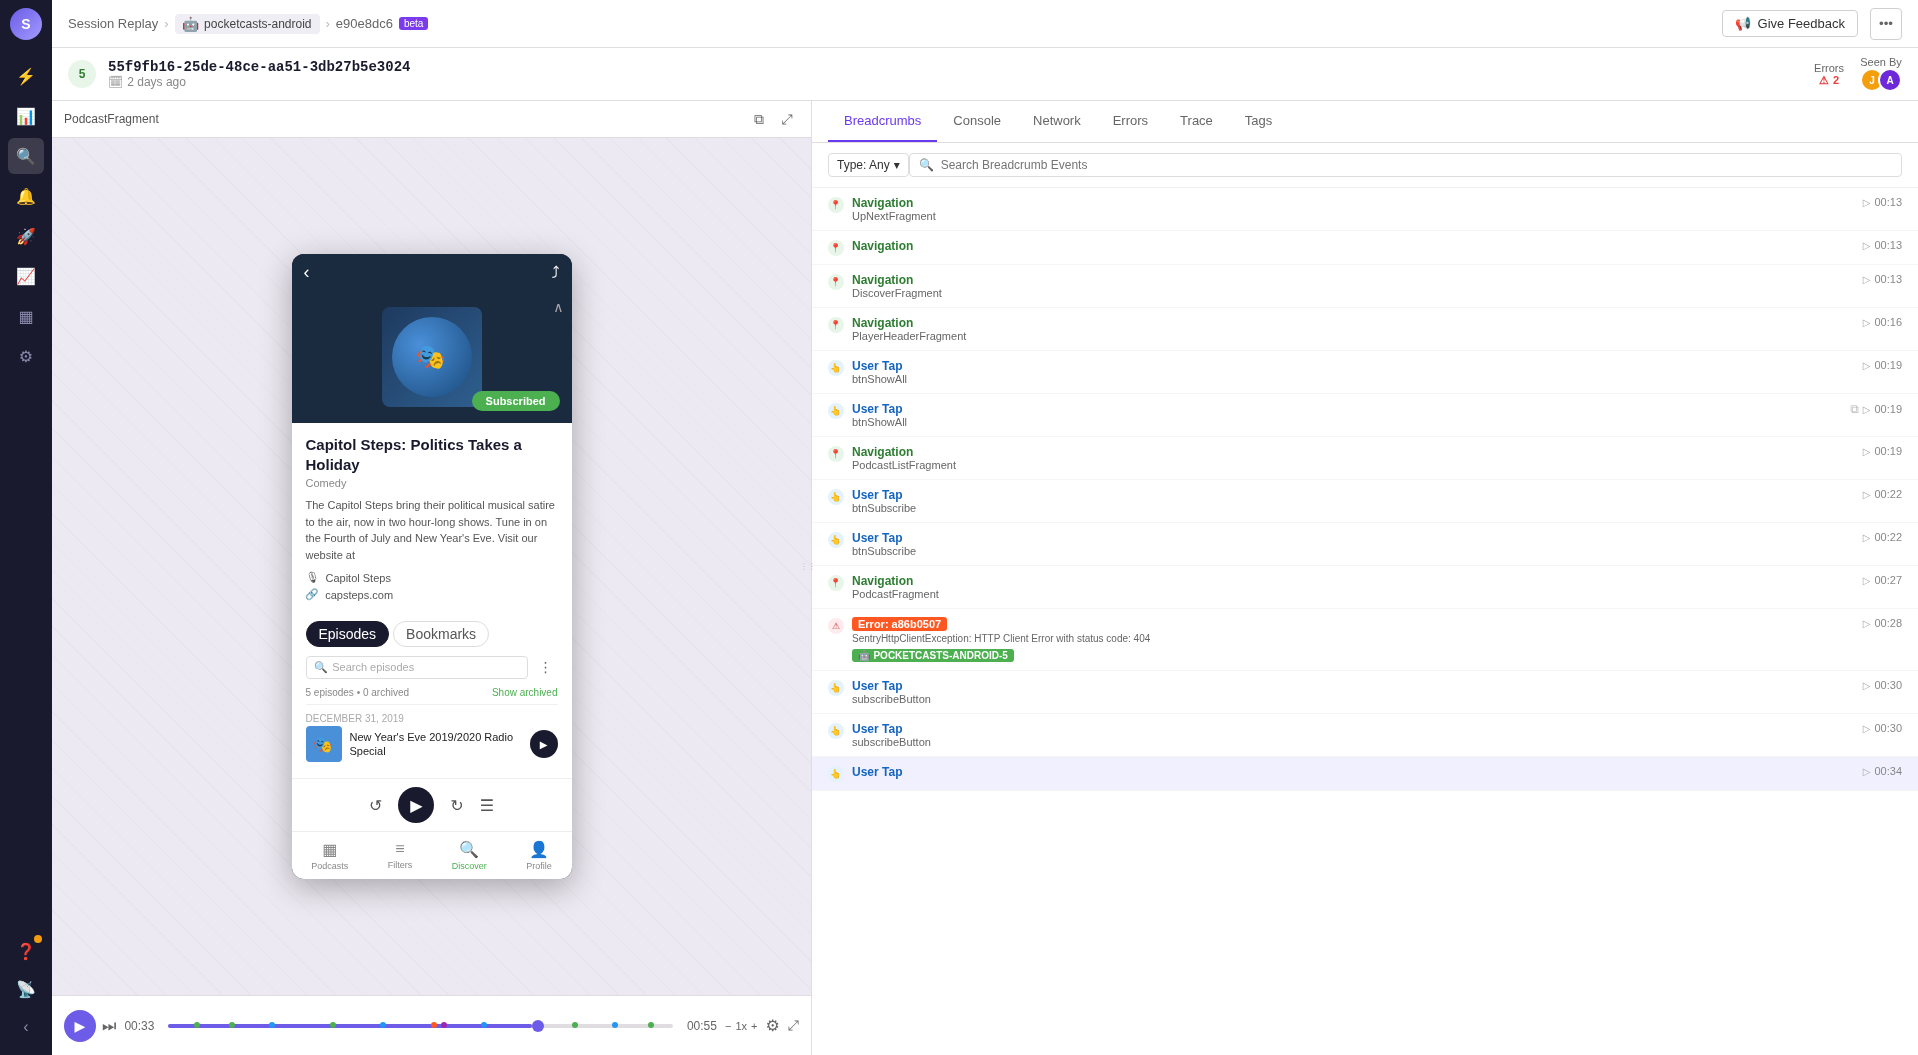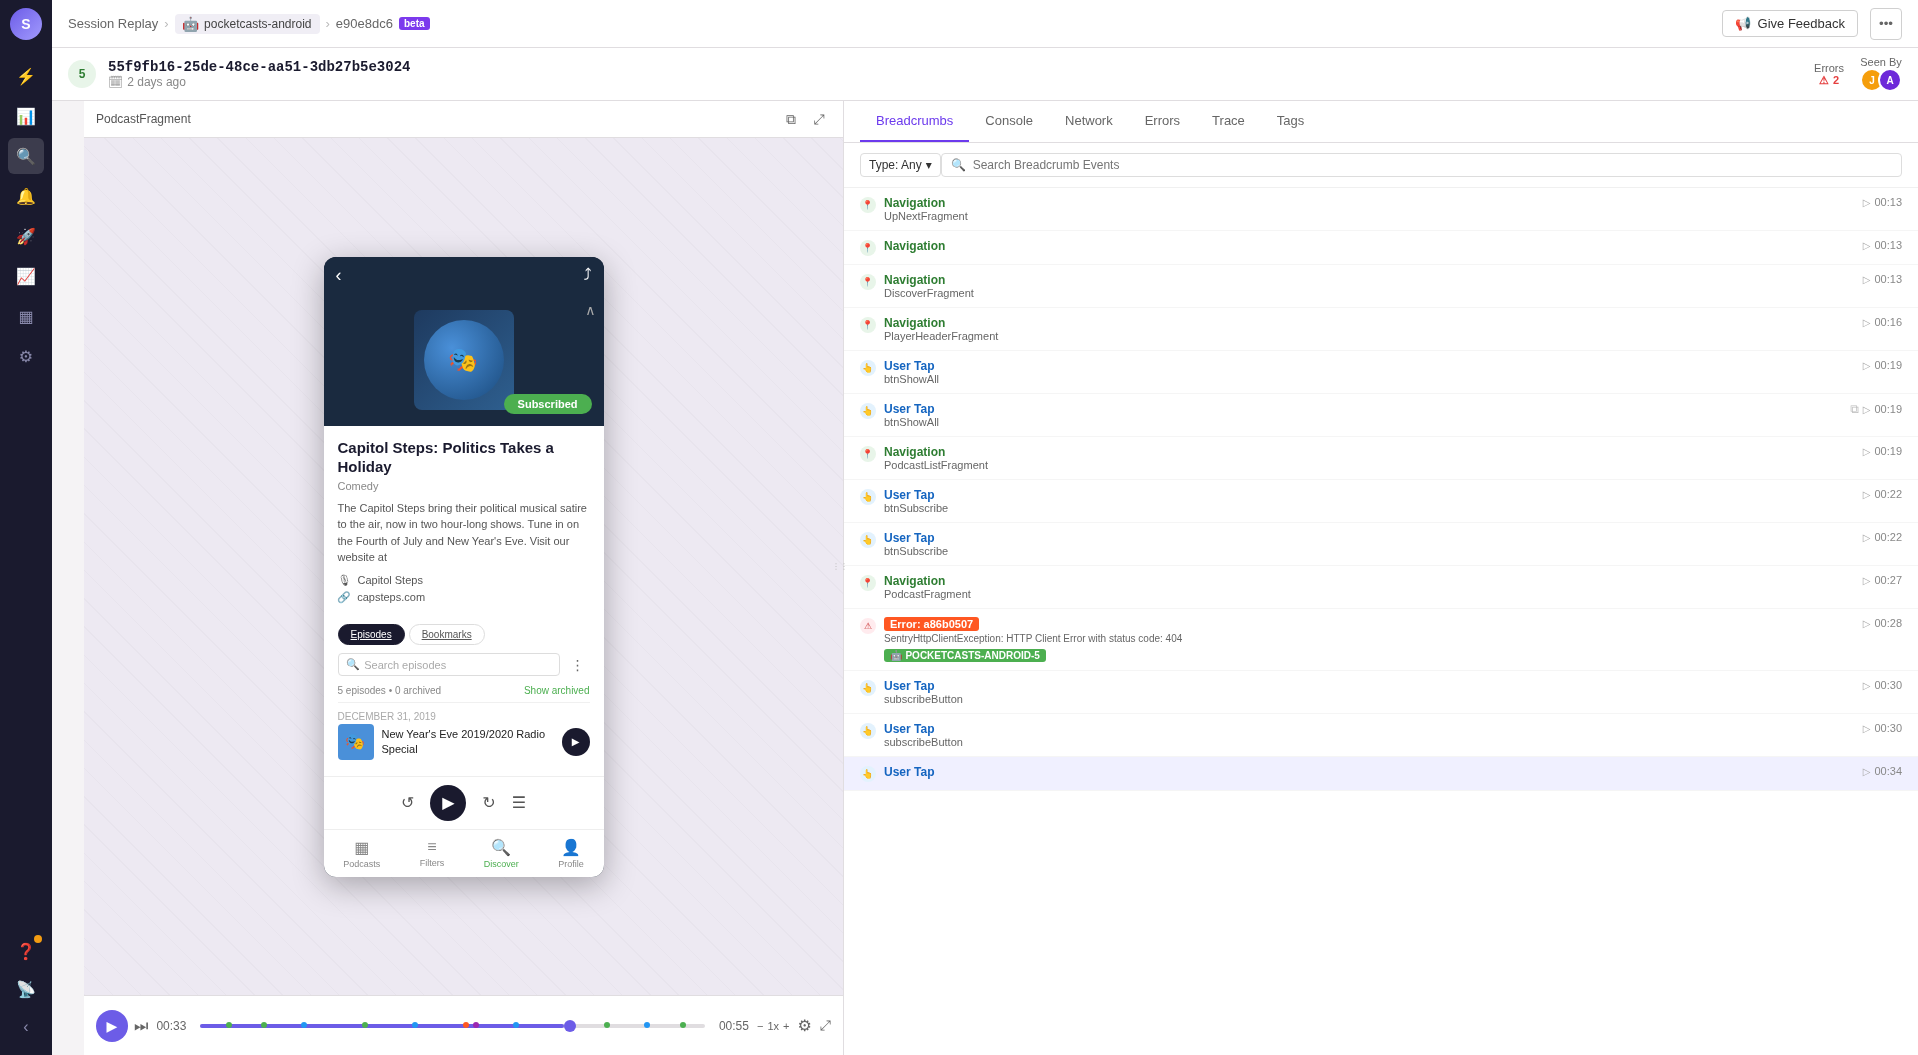--- a/index.html
+++ b/index.html
@@ -63,21 +63,21 @@
     .breadcrumb a { color: #666; text-decoration: none; }
     .breadcrumb-sep { color: #bbb; }
     .breadcrumb-repo {
       display: flex; align-items: center; gap: 4px;
       background: #f0eef5; padding: 2px 8px; border-radius: 4px;
       font-size: 12px; color: #444;
     }
     .breadcrumb-repo-icon { color: #7c3aed; font-size: 14px; }
     .beta-badge {
       background: #7c3aed; color: white; font-size: 10px;
-      padding: 1px 5px; border-radius: 3px; font-weight: 700;
+      padding: 1px 5px; border-radius: 3px; font-weight: 400;
     }
     .topbar-right { margin-left: auto; display: flex; align-items: center; gap: 12px; }
     .give-feedback-btn {
       display: flex; align-items: center; gap: 6px;
       border: 1px solid #d0d0d0; border-radius: 4px;
       padding: 5px 12px; background: white; cursor: pointer;
       font-size: 13px; color: #333;
     }
     .more-btn {
       width: 32px; height: 32px; border-radius: 4px;
@@ -110,21 +110,20 @@
     .avatars { display: flex; }
     .av { width: 24px; height: 24px; border-radius: 50%; border: 2px solid white; }
     .av1 { background: #f59e0b; margin-right: -6px; display:flex; align-items:center; justify-content:center; font-size:10px; color:white; font-weight:bold; }
     .av2 { background: #6d28d9; display:flex; align-items:center; justify-content:center; font-size:10px; color:white; font-weight:bold; }
 
     
     .content-area {
       flex: 1;
       display: flex;
       overflow: hidden;
-      padding-left: 32px;
     }
 
     
     .replay-panel {
       width: 760px;
       flex-shrink: 0;
       display: flex;
       flex-direction: column;
       background: #f0eef5;
       border-right: 1px solid #e0dde0;
@@ -215,22 +214,22 @@
     }
     .podcast-title { font-size: 15px; font-weight: 700; color: #1a1a2e; line-height: 1.3; }
     .podcast-genre { font-size: 11px; color: #888; margin: 3px 0 8px; }
     .podcast-desc { font-size: 11px; color: #555; line-height: 1.5; }
     .podcast-links { margin-top: 8px; display: flex; flex-direction: column; gap: 4px; }
     .podcast-link { display: flex; align-items: center; gap: 6px; font-size: 11px; color: #555; }
 
     .episodes-section { background: white; padding: 8px 14px; }
     .tabs-row { display: flex; gap: 4px; margin-bottom: 8px; }
     .tab-btn {
-      padding: 4px 12px; border-radius: 16px; font-size: 10px;
-      border: 1px solid #ddd; cursor: pointer; background: white; color: #555; text-decoration: underline;
+      padding: 4px 12px; border-radius: 16px; font-size: 14px;
+      border: 1px solid #ddd; cursor: pointer; background: white; color: #555;
     }
     .tab-btn.active { background: #1a1a2e; color: white; border-color: #1a1a2e; }
     .search-row { display: flex; align-items: center; gap: 6px; margin-bottom: 8px; }
     .ep-search {
       flex: 1; padding: 4px 8px; border-radius: 4px;
       border: 1px solid #ddd; font-size: 11px; color: #888;
       display: flex; align-items: center; gap: 4px;
     }
     .ep-count-row { font-size: 10px; color: #888; display: flex; align-items: center; justify-content: space-between; margin-bottom: 6px; }
     .show-archived { color: #4CAF50; font-size: 10px; cursor: pointer; }

